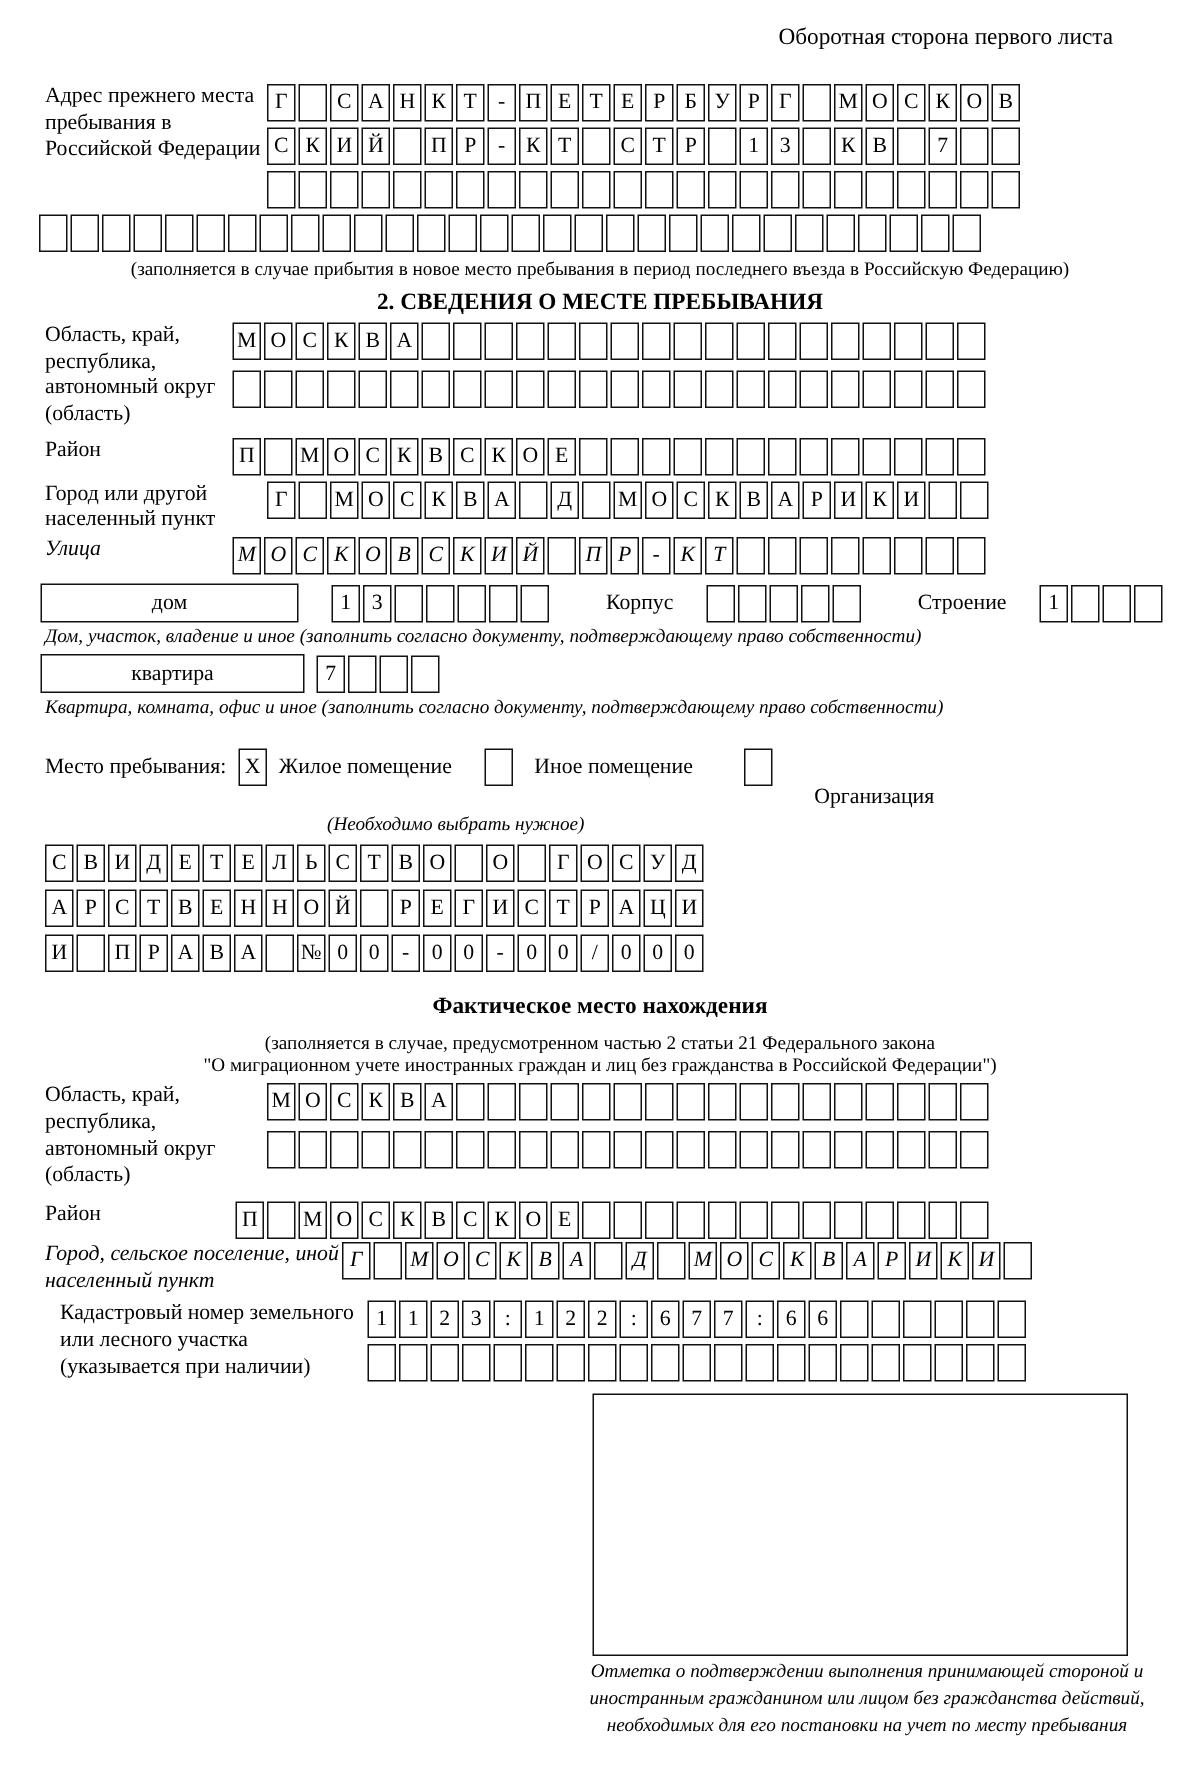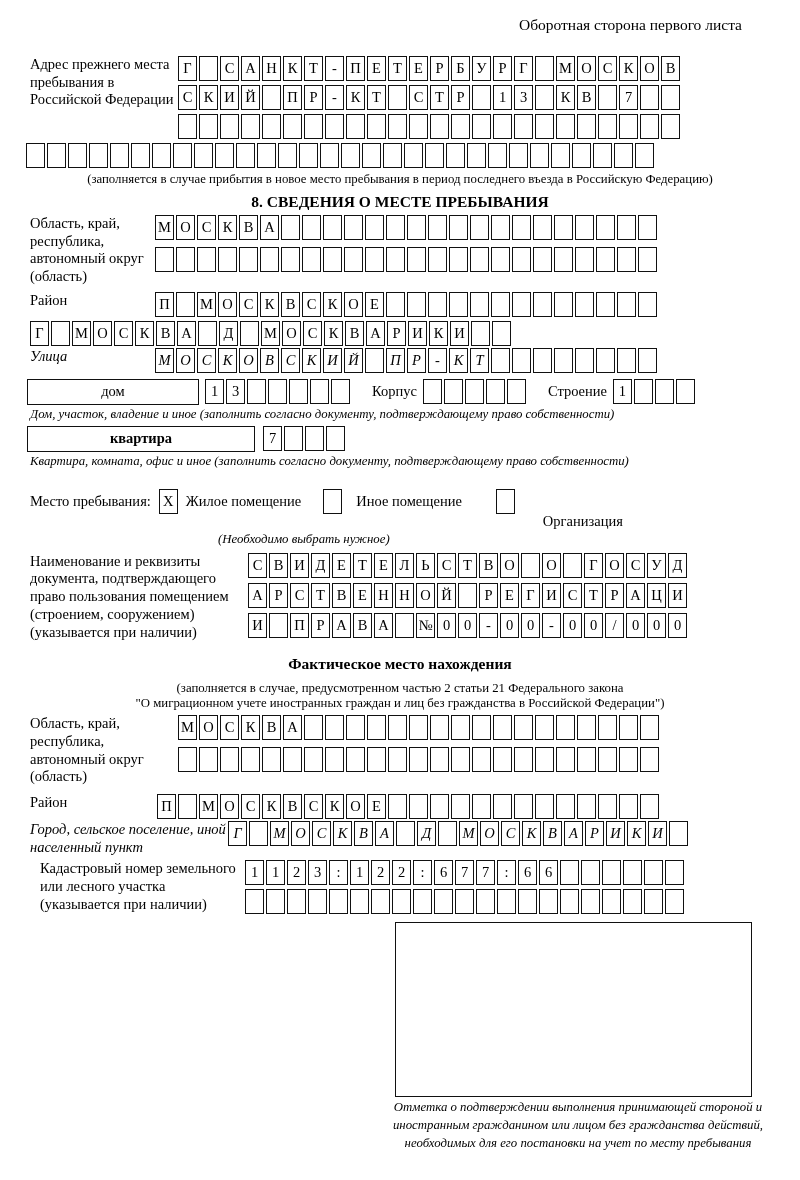--- a/index.html
+++ b/index.html
@@ -147,21 +147,21 @@
       <div class="cell"></div>
       <div class="cell"></div>
       <div class="cell"></div>
       <div class="cell"></div>
       <div class="cell"></div>
       <div class="cell"></div>
       <div class="cell"></div>
     </div>
   <div class="note center mt4">(заполняется в случае прибытия в новое место пребывания в период последнего въезда в Российскую Федерацию)</div>
 
-  <div class="sec-title mt6">8. СВЕДЕНИЯ О МЕСТЕ ПРЕБЫВАНИЯ</div>
+  <div class="sec-title mt6">2. СВЕДЕНИЯ О МЕСТЕ ПРЕБЫВАНИЯ</div>
 
   <div class="frow mt4" style="padding-left:30px;">
     <div class="flabel" style="width:125px;">Область, край, республика, автономный округ (область)</div>
     <div class="rows" style="gap:7px;">
       <div class="cells">
           <div class="cell">М</div>
           <div class="cell">О</div>
           <div class="cell">С</div>
           <div class="cell">К</div>
           <div class="cell">В</div>
@@ -238,20 +238,21 @@
         <div class="cell"></div>
         <div class="cell"></div>
         <div class="cell"></div>
         <div class="cell"></div>
         <div class="cell"></div>
         <div class="cell"></div>
       </div>
   </div>
 
   <div class="frow mt4" style="padding-left:30px;">
+    <div class="flabel" style="width:148px;">Город или другой населенный пункт</div>
     <div class="cells">
         <div class="cell">Г</div>
         <div class="cell"></div>
         <div class="cell">М</div>
         <div class="cell">О</div>
         <div class="cell">С</div>
         <div class="cell">К</div>
         <div class="cell">В</div>
         <div class="cell">А</div>
         <div class="cell"></div>
@@ -295,21 +296,21 @@
         <div class="cell"></div>
         <div class="cell"></div>
         <div class="cell"></div>
         <div class="cell"></div>
         <div class="cell"></div>
         <div class="cell"></div>
         <div class="cell"></div>
       </div>
   </div>
 
-  <div class="frow mt6" style="padding-left:27px; align-items:center; gap:6px;">
+  <div class="frow mt6" style="padding-left:27px; align-items:center; gap:22px;">
     <div class="wide-box" style="width:172px;">дом</div>
     <div class="cells">
         <div class="cell">1</div>
         <div class="cell">3</div>
         <div class="cell"></div>
         <div class="cell"></div>
         <div class="cell"></div>
         <div class="cell"></div>
         <div class="cell"></div>
       </div>
@@ -325,21 +326,21 @@
     <div class="cells">
         <div class="cell">1</div>
         <div class="cell"></div>
         <div class="cell"></div>
         <div class="cell"></div>
       </div>
   </div>
   <div class="note mt2" style="padding-left:30px;">Дом, участок, владение и иное (заполнить согласно документу, подтверждающему право собственности)</div>
 
   <div class="frow mt4" style="padding-left:27px; align-items:center; gap:8px;">
-    <div class="wide-box" style="width:228px;font-weight:bold;">квартира</div>
+    <div class="wide-box" style="width:176px;">квартира</div>
     <div class="cells">
         <div class="cell">7</div>
         <div class="cell"></div>
         <div class="cell"></div>
         <div class="cell"></div>
       </div>
   </div>
   <div class="note mt2" style="padding-left:30px;">Квартира, комната, офис и иное (заполнить согласно документу, подтверждающему право собственности)</div>
 
   <div class="frow mt4" style="padding-left:30px; align-items:center;">
@@ -347,21 +348,20 @@
     <span class="cell" style="margin-left:8px;">X</span>
     <span class="inline-lbl" style="margin-left:8px;">Жилое помещение</span>
     <span class="cell" style="margin-left:22px;"></span>
     <span class="inline-lbl" style="margin-left:14px;">Иное помещение</span>
     <span class="cell" style="margin-left:34px;"></span>
     <span class="inline-lbl" style="margin-left:28px;margin-top:40px;">Организация</span>
   </div>
   <div class="note mt2" style="padding-left:218px;">(Необходимо выбрать нужное)</div>
 
   <div class="frow mt6" style="padding-left:30px;">
-    <div class="flabel" style="width:218px;">Наименование и реквизиты документа, подтверждающего право пользования помещением (строением, сооружением) (указывается при наличии)</div>
     <div class="rows" style="gap:5px;">
       <div class="cells">
           <div class="cell">С</div>
           <div class="cell">В</div>
           <div class="cell">И</div>
           <div class="cell">Д</div>
           <div class="cell">Е</div>
           <div class="cell">Т</div>
           <div class="cell">Е</div>
           <div class="cell">Л</div>

